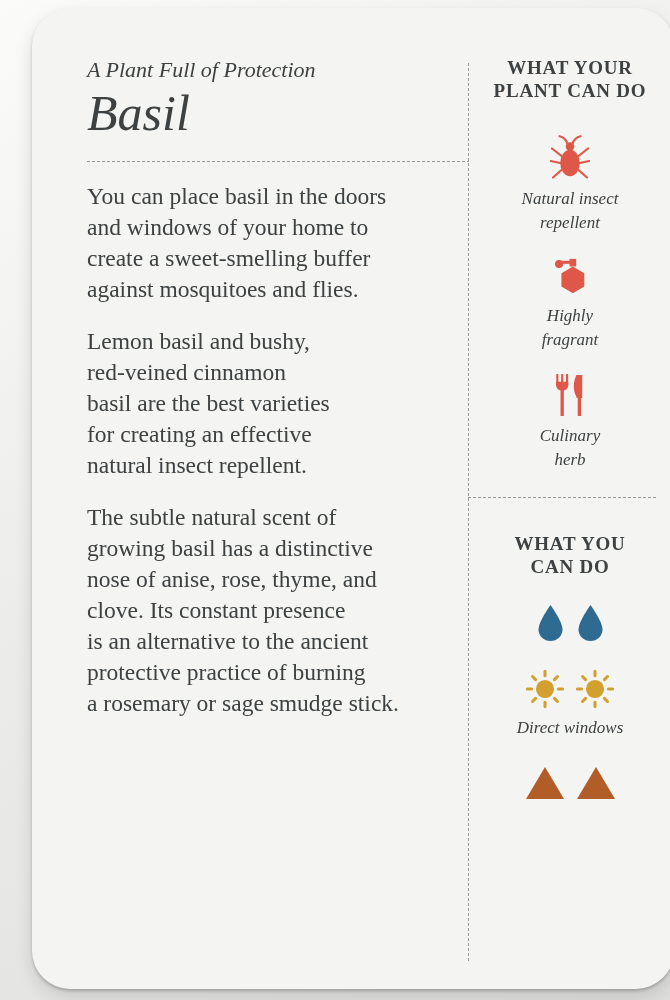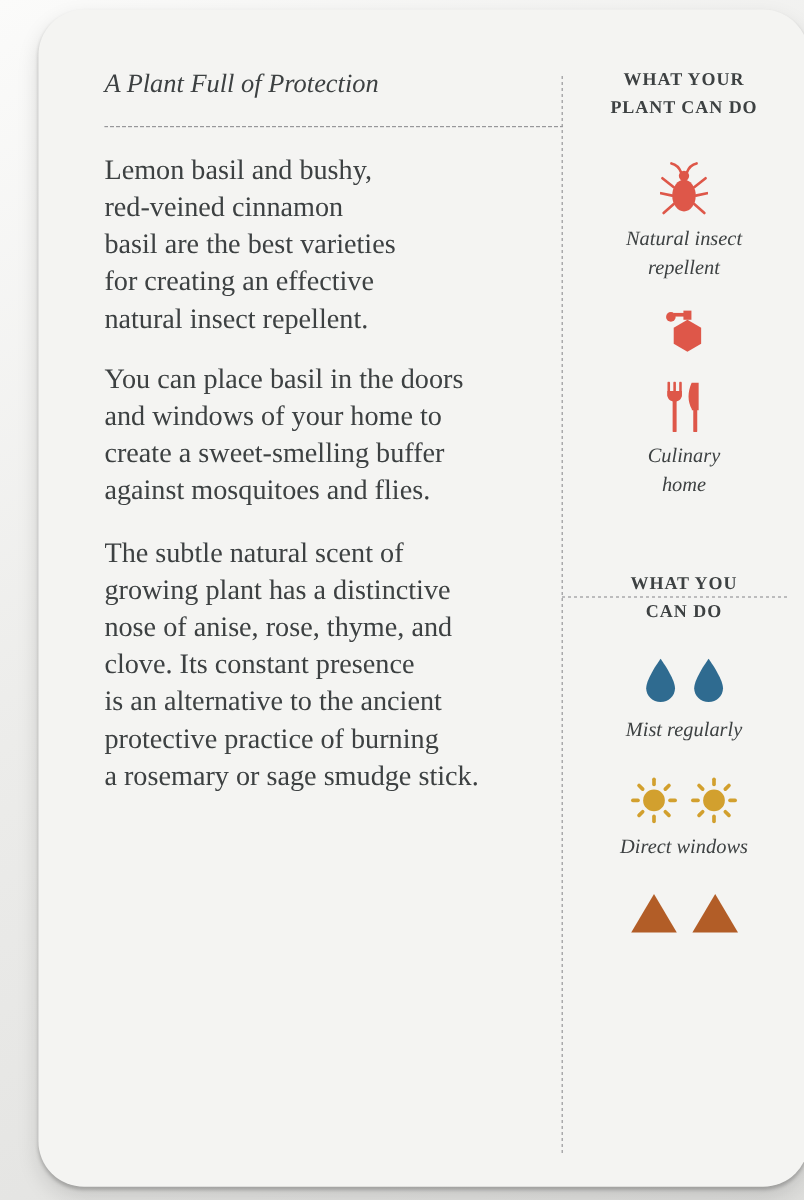--- a/index.html
+++ b/index.html
@@ -40,21 +40,21 @@
     position:absolute;left:436px;top:55px;height:900px;width:1px;
     background:repeating-linear-gradient(180deg,var(--divider,#97979a) 0 3px,transparent 3px 5px);
   }
   .sdivider{
     position:absolute;left:436px;top:489px;width:188px;height:1px;
     background:repeating-linear-gradient(90deg,var(--divider,#97979a) 0 3px,transparent 3px 5px);
   }
   
   .col-right{position:absolute;left:437px;top:48px;width:202px;text-align:center;}
   .sideheading{
-    font-size:15px;line-height:23px;font-weight:600;letter-spacing:.8px;
+    font-size:19px;line-height:23px;font-weight:600;letter-spacing:.8px;
     margin:0;white-space:pre-line;color:var(--text,#3d4142);
   }
   .sideheading.second{margin-top:60px;text-align:center;}
   .icon-wrap{display:flex;justify-content:center;align-items:flex-end;}
   .caption{
     font-style:italic;font-size:17px;line-height:24px;margin:0;
     white-space:pre-line;color:var(--text,#3d4142);
   }
   .icon-red{color:var(--icon-red,#de5749);}
   .icon-blue{color:var(--icon-blue,#2f6b90);}
@@ -74,32 +74,33 @@
   .m-cap6{margin-top:13px;}
   svg{display:block;}
 </style>
 </head>
 <body>
 
 <div class="card">
 
   <div class="col-left">
     <p class="eyebrow">A Plant Full of Protection</p>
+    <h1 class="title">Basil</h1>
     <div class="hdivider"></div>
+    <p class="body-par first">You can place basil in the doors
+and windows of your home to
+create a sweet-smelling buffer
+against mosquitoes and flies.</p>
     <p class="body-par">Lemon basil and bushy,
 red-veined cinnamon
 basil are the best varieties
 for creating an effective
 natural insect repellent.</p>
-    <p class="body-par first">You can place basil in the doors
-and windows of your home to
-create a sweet-smelling buffer
-against mosquitoes and flies.</p>
     <p class="body-par">The subtle natural scent of
-growing plant has a distinctive
+growing basil has a distinctive
 nose of anise, rose, thyme, and
 clove. Its constant presence
 is an alternative to the ancient
 protective practice of burning
 a rosemary or sage smudge stick.</p>
   </div>
 
   <div class="vdivider"></div>
   <div class="sdivider"></div>
 
@@ -128,49 +129,50 @@
 repellent</p>
 
     <div class="icon-wrap m-perfume icon-red">
       <svg width="44" height="40" viewBox="0 0 44 42">
         <polygon points="25,11 37,18 37,32 25,39 13,32 13,18" fill="currentColor"></polygon>
         <rect x="21.5" y="3" width="7" height="8" fill="currentColor"></rect>
         <rect x="13" y="5" width="9" height="3.2" fill="currentColor"></rect>
         <circle cx="10.5" cy="8.5" r="4.2" fill="currentColor"></circle>
       </svg>
     </div>
+    <p class="caption m-cap2">Highly
+fragrant</p>
 
     <div class="icon-wrap m-cutlery icon-red">
       <svg width="38" height="42" viewBox="0 0 38 43">
         <g stroke="currentColor" stroke-width="2.2" stroke-linecap="round">
           <path d="M6,1 V12"></path>
             <path d="M11,1 V12"></path>
             <path d="M16,1 V12"></path>
         </g>
         <path d="M4.8,8 L17.2,8 L17.2,11 C17.2,14.8 14.8,17 11,17 C7.2,17 4.8,14.8 4.8,11 Z" fill="currentColor"></path>
         <path d="M11,16 V42" stroke="currentColor" stroke-width="3.4" stroke-linecap="round"></path>
         <path d="M25.5,1 C22,9 22,17 25.7,23.5 L25.7,24.5 L31.5,24.5 L31.5,1 Z" fill="currentColor"></path>
         <path d="M28.6,24 V42" stroke="currentColor" stroke-width="3.4" stroke-linecap="round"></path>
       </svg>
     </div>
     <p class="caption m-cap3">Culinary
-home</p>
+herb</p>
 
     <h2 class="sideheading second">WHAT YOU
 CAN DO</h2>
 
     <div class="icon-wrap m-drops icon-blue">
       <svg width="29" height="38" viewBox="0 0 29 38">
         <path d="M14.5,1 C14.5,1 2.5,17.5 2.5,25.5 C2.5,32.1 7.9,37 14.5,37 C21.1,37 26.5,32.1 26.5,25.5 C26.5,17.5 14.5,1 14.5,1 Z" fill="currentColor"></path>
       </svg>
       <svg width="29" height="38" viewBox="0 0 29 38">
         <path d="M14.5,1 C14.5,1 2.5,17.5 2.5,25.5 C2.5,32.1 7.9,37 14.5,37 C21.1,37 26.5,32.1 26.5,25.5 C26.5,17.5 14.5,1 14.5,1 Z" fill="currentColor"></path>
       </svg>
     </div>
-    <p class="caption m-cap4">Mist regularly</p>
 
     <div class="icon-wrap m-suns icon-gold">
       <svg width="42" height="40" viewBox="0 0 42 42">
         <circle cx="21" cy="21" r="9.5" fill="currentColor"></circle>
         <g stroke="currentColor" stroke-width="3.2" stroke-linecap="round">
           <path d="M35,21 L39.5,21"></path>
             <path d="M30.9,30.9 L34.1,34.1"></path>
           <path d="M21,35 L21,39.5"></path>
             <path d="M11.1,30.9 L7.9,34.1"></path>
           <path d="M7,21 L2.5,21"></path>

